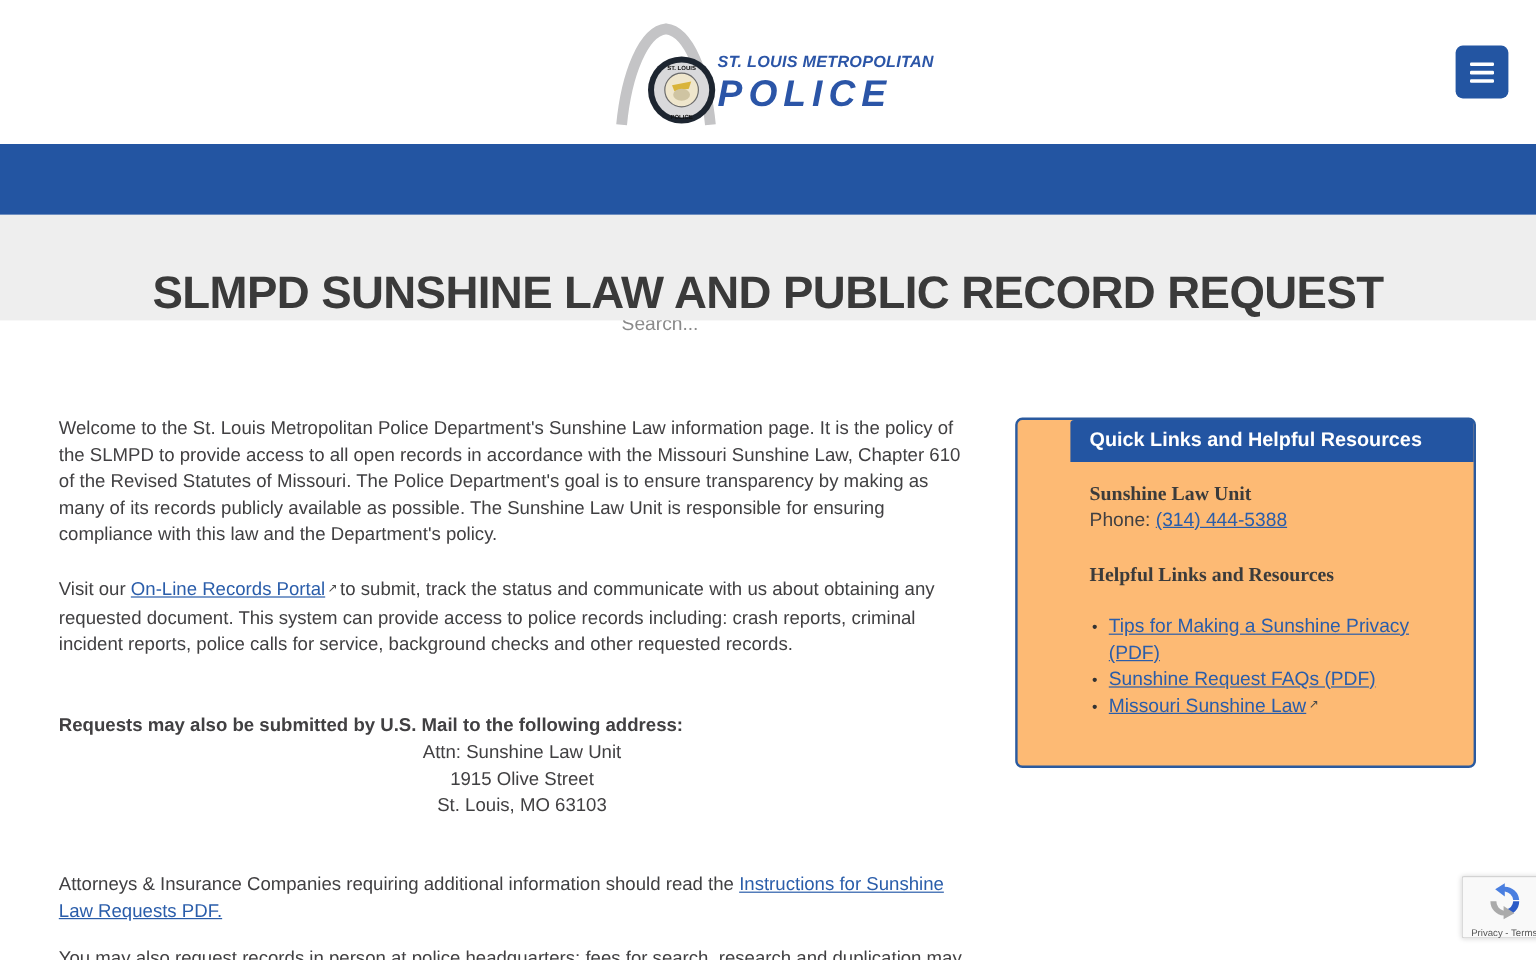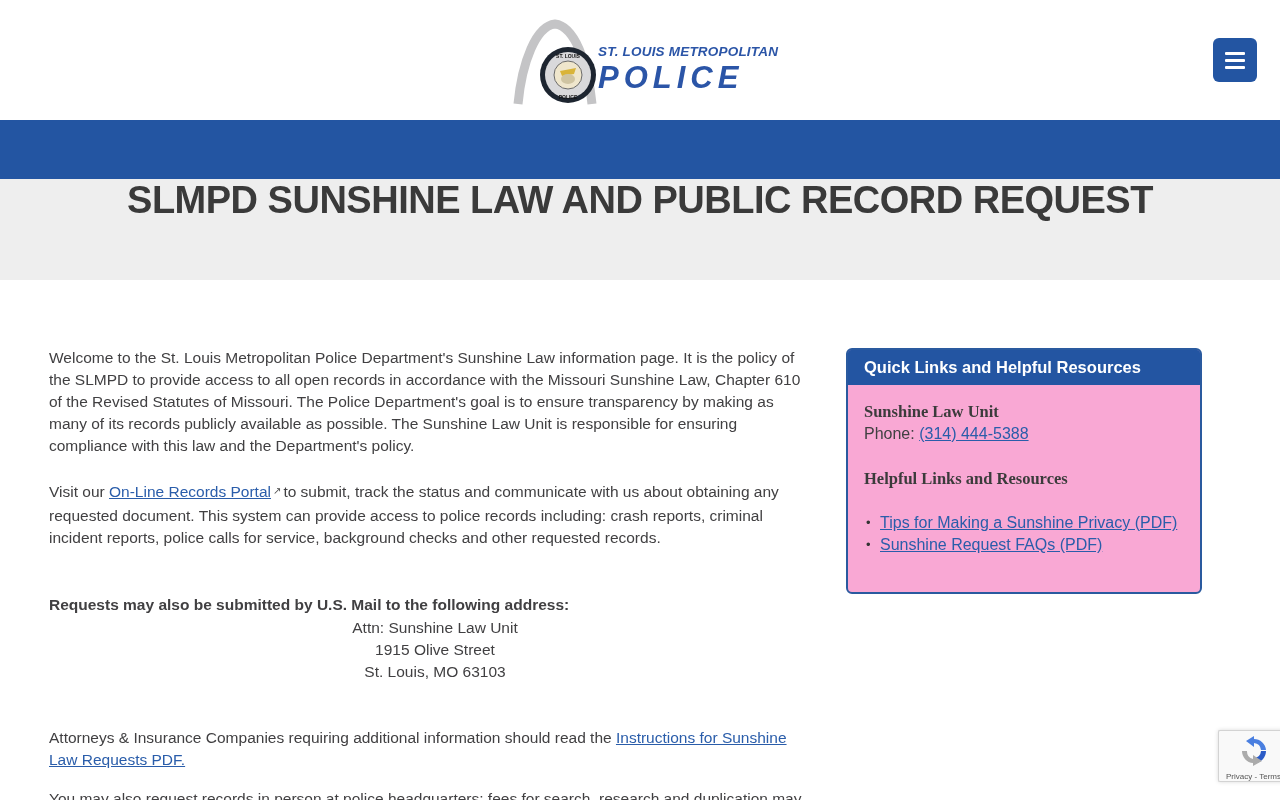--- a/index.html
+++ b/index.html
@@ -24,40 +24,40 @@
   .search-band { position:absolute; left:0; top:120px; width:1280px; height:59px; background:#2355a2; }
   .search-wrap { position:absolute; left:505px; top:132px; display:flex; align-items:center; }
   .search-input { width:233px; height:36px; border:1px solid #ffffff; border-radius:4px;
     padding:0 12px; font-size:16px; color:#444; font-family:"Liberation Sans", sans-serif; outline:none; }
   .search-input::placeholder { color:#8a8a8a; }
   .search-btn { width:42px; height:38px; margin-left:4px; background:transparent;
     border:1px solid rgba(255,255,255,0.28); border-radius:4px; cursor:pointer;
     display:flex; align-items:center; justify-content:center; }
 
   
-  .title-band { position:absolute; left:0; top:179px; width:1280px; height:101px; background:#eeeeee;
-    display:flex; align-items:flex-start; justify-content:center; }
+  .title-band { position:absolute; left:0; top:179px; width:1280px; height:88px; background:#eeeeee;
+    display:flex; align-items:flex-end; justify-content:center; }
   .page-title { color:#3a3a3a; font-size:38px; font-weight:bold; letter-spacing:-0.5px; text-align:center; }
 
   
   .content-text { position:absolute; color:#414042; font-size:15.5px; line-height:22px; width:758px; left:49px; }
   .p1 { top:347px; }
   .p2 { top:481px; }
   .p3 { top:594px;font-weight:bold; }
   .address { top:617px; width:772px; text-align:center; }
   .p4 { top:727px; }
   .p5 { top:788px; height:12px; overflow:hidden; }
 
   a.link { color:#2a5daa; text-decoration:underline; cursor:pointer; }
   .ext-arrow { color:#4a4a4a; font-size:10px; text-decoration:none; display:inline-block;
     transform:translateY(-3px); margin:0 2px; }
 
   
-  .sidebar-box { position:absolute; left:846px; top:348px; width:356px; border:2px solid #2a5a9f;
-    border-radius:6px; background:#f9a8d4; }
+  .sidebar-box { position:absolute; left:846px; top:348px; width:384px; border:2px solid #2a5a9f;
+    border-radius:6px; background:#fdba74;padding-left:44px; }
   .sidebar-header { background:#2355a2; color:#ffffff; font-weight:bold; font-size:16.5px;
     padding:8px 16px; border-radius:3px 3px 0 0; }
   .sidebar-body { padding:16px 16px 36px 16px; color:#414042; font-size:16px; line-height:22px; }
   .sidebar-heading { font-weight:bold; font-size:16.5px; color:#3b3b3b;font-family:Liberation Serif, serif; }
   .sidebar-heading.second { margin-top:23px; }
   .sidebar-list { list-style:none; margin-top:22px; }
   .sidebar-list li { position:relative; padding-left:16px; margin-bottom:0; }
   .sidebar-list li::before { content:"•"; position:absolute; left:2px; top:0; color:#333; font-size:13px; }
 
   
@@ -132,20 +132,21 @@
   <div class="sidebar-header">Quick Links and Helpful Resources</div>
   <div class="sidebar-body">
     <div class="sidebar-heading">Sunshine Law Unit</div>
     <div><span>Phone: </span><a class="link">(314) 444-5388</a></div>
 
     <div class="sidebar-heading second">Helpful Links and Resources</div>
 
     <ul class="sidebar-list">
       <li><a class="link">Tips for Making a Sunshine Privacy (PDF)</a></li>
       <li><a class="link">Sunshine Request FAQs (PDF)</a></li>
+      <li><a class="link">Missouri Sunshine Law</a><span class="ext-arrow">↗</span></li>
     </ul>
   </div>
 </aside>
 
 <div class="recaptcha">
   <svg width="32" height="32" viewBox="0 0 32 32" style="margin-top:4px;">
     <path d="M16 4 A12 12 0 0 1 28 15 L23 15 A8 8 0 0 0 16 8 L16 12 L8 6 L16 1 Z" fill="#4a7fe0"></path>
     <path d="M28 16 A12 12 0 0 1 17 28 L17 23 A8 8 0 0 0 23 16 Z" fill="#2b5bc7"></path>
     <path d="M15 28 A12 12 0 0 1 4 16 L9 16 A8 8 0 0 0 15 24 L15 20 L24 26 L15 31 Z" fill="#ababab"></path>
   </svg>

